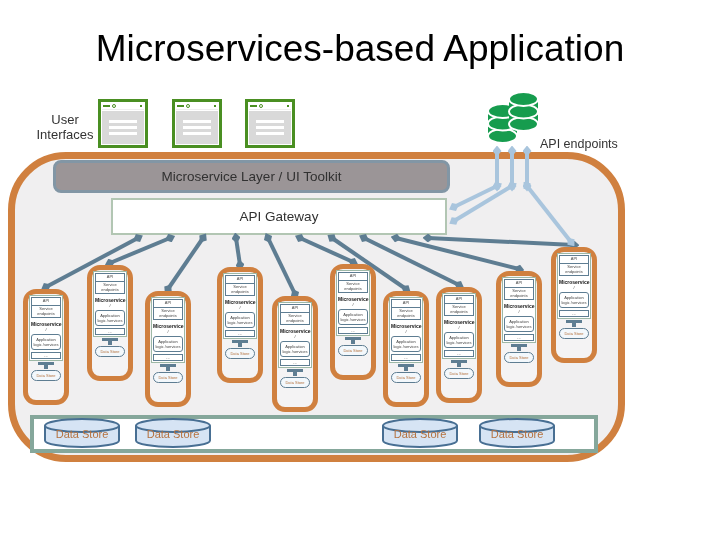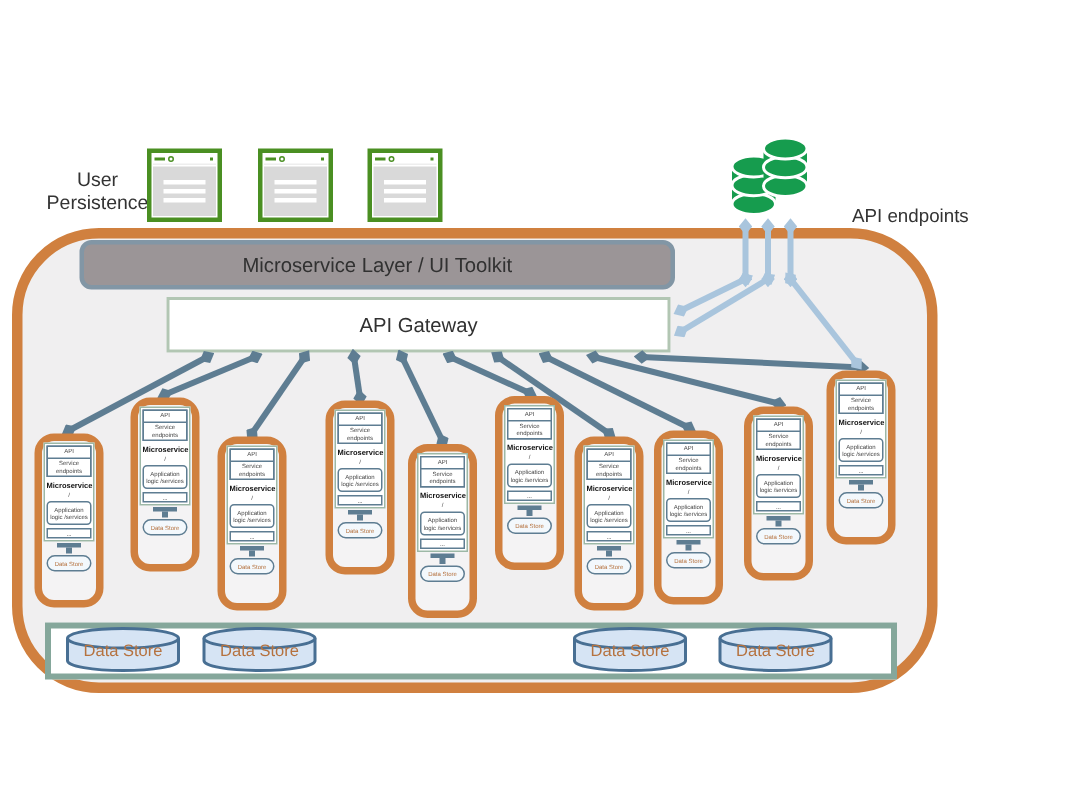--- a/index.html
+++ b/index.html
@@ -5,21 +5,21 @@
   html,body{margin:0;padding:0;background:#fff;}
   *{box-sizing:border-box;font-family:"Liberation Sans",sans-serif;}
   #stage{position:relative;width:720px;height:540px;background:#fff;overflow:hidden;}
 
   
   .title{position:absolute;left:40px;top:28px;width:640px;text-align:center;
          font-size:37px;color:#000;letter-spacing:0px;white-space:nowrap;}
   .side-label{position:absolute;font-size:13px;color:#333;text-align:center;line-height:15px;}
   #user-interfaces{left:22px;top:112px;width:86px;}
   #scripts-label{left:538px;top:90px;width:128px;line-height:17px;}
-  #api-endpoints{left:540px;top:137px;width:120px;text-align:left;font-size:12.5px;margin-left:28px;}
+  #api-endpoints{left:540px;top:137px;width:120px;text-align:left;font-size:12.5px;}
 
   
   .browser{position:absolute;width:50px;height:49px;border:3px solid #4a8f22;background:#fff;padding:1px;}
   .browser-bar{height:7px;background:#fff;position:relative;border-bottom:1px solid #eee;}
   .browser-bar .dotl{position:absolute;left:1px;top:2px;width:7px;height:2px;background:#4a8f22;}
   .browser-bar .doto{position:absolute;left:10px;top:1px;width:4px;height:4px;border:1px solid #4a8f22;border-radius:50%;}
   .browser-bar .dotr{position:absolute;right:2px;top:2px;width:2px;height:2px;background:#4a8f22;}
   .browser-screen{margin-top:1px;height:33px;background:#d9d9d9;display:flex;flex-direction:column;
                   justify-content:center;align-items:center;gap:3px;}
   .browser-screen i{display:block;width:28px;height:3px;background:#fff;}
@@ -63,21 +63,22 @@
   .store-label{position:absolute;left:0;top:11px;width:80px;text-align:center;
                font-size:11px;color:#b5723f;}
 </style>
 </head>
 <body>
 
 <div id="stage">
 
   <div id="container"></div>
 
-  <div class="side-label" id="user-interfaces">User Persistence</div>
+  <div class="title">Microservices-based Application</div>
+  <div class="side-label" id="user-interfaces">User Interfaces</div>
   <div class="side-label" id="api-endpoints">API endpoints</div>
 
   <div id="presentation-bar">Microservice Layer / UI Toolkit</div>
   <div id="gateway-bar">API Gateway</div>
 
   <svg id="wires">
     <defs>
       <marker id="dia-dark" markerUnits="userSpaceOnUse" markerWidth="11" markerHeight="9" refX="5.5" refY="4.5" orient="auto">
         <path d="M0,4.5 L5.5,0 L11,4.5 L5.5,9 Z" fill="#5e7d92"></path>
       </marker>

